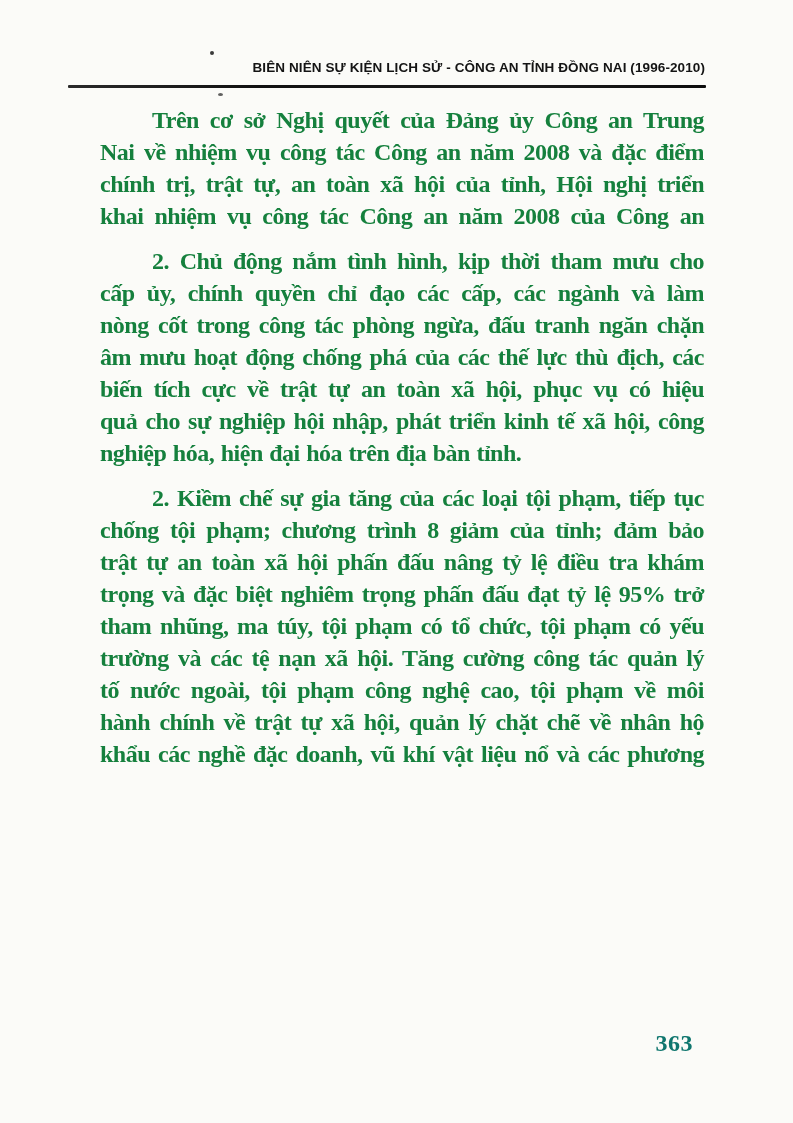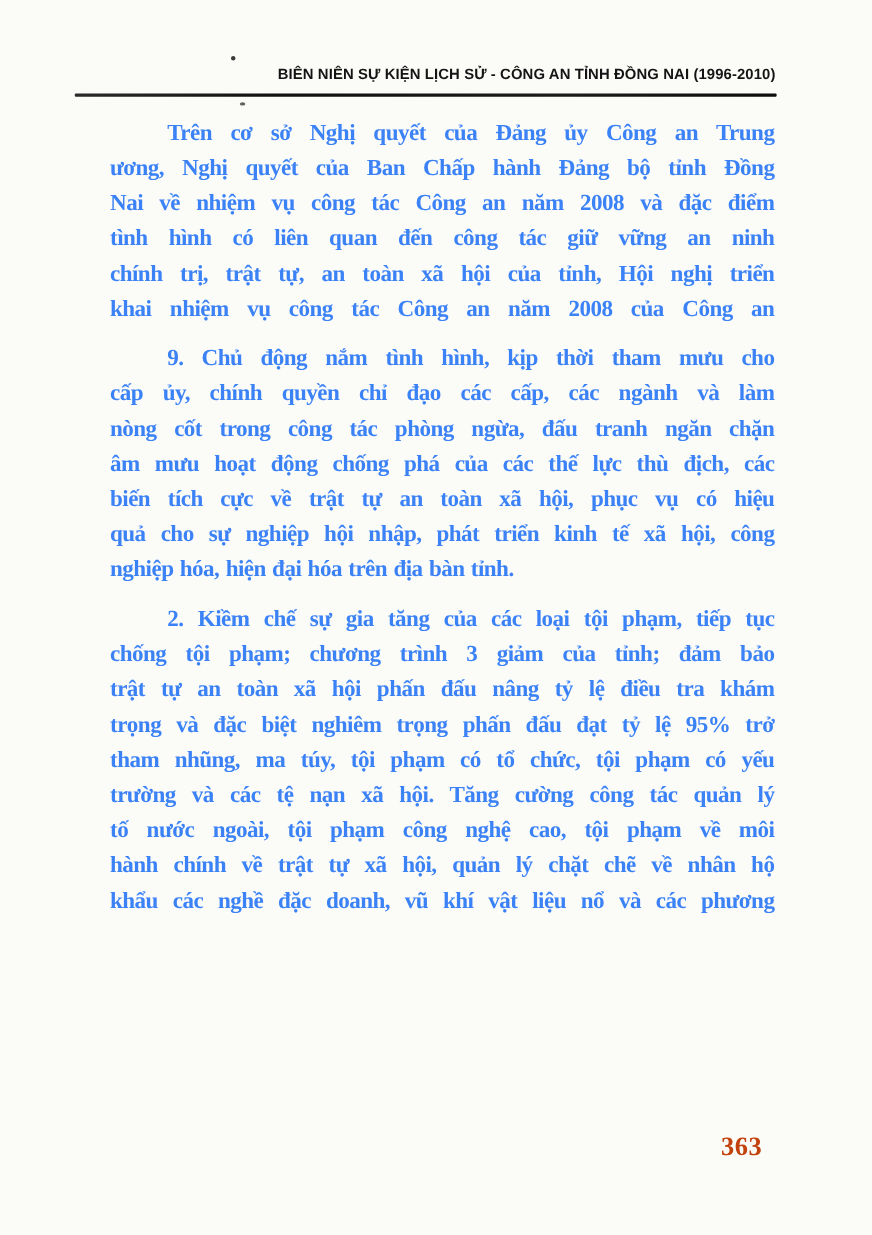--- a/index.html
+++ b/index.html
@@ -39,25 +39,25 @@
     height: 3px;
     background: linear-gradient(to right, #2a2a2a, #111 30%, #1c1c1c 70%, #0d0d0d);
     border-radius: 1px;
   }
   
   .text-column {
     position: absolute;
     left: 100px;
     top: 104px;
     width: 604px;
-    font-size: 21px;
+    font-size: 24px;
     font-weight: 700;
     letter-spacing: -0.5px;
     word-spacing: 1px;
-    color: #3b82f6;
+    color: #15803d;
   }
   .para {
     margin: 0 0 13px 0;
   }
   .line {
     height: 32px;
     line-height: 32px;
     text-align: justify;
     text-align-last: justify;
     white-space: nowrap;
@@ -70,21 +70,21 @@
     text-align-last: left;
   }
   
   .page-number {
     position: absolute;
     right: 100px;
     top: 1030px;
     font-size: 24px;
     font-weight: 700;
     letter-spacing: 0.5px;
-    color: #c2410c;
+    color: #0f766e;
     text-align: right;
   }
   
   .speck {
     position: absolute;
     background: #3a3a3a;
     border-radius: 50%;
   }
   .speck.s1 { left: 210px; top: 51px; width: 4px; height: 4px; }
   .speck.s2 { left: 218px; top: 93px; width: 5px; height: 3px; opacity: .8; }
@@ -97,38 +97,36 @@
   <div class="running-head">BIÊN NIÊN SỰ KIỆN LỊCH SỬ - CÔNG AN TỈNH ĐỒNG NAI (1996-2010)</div>
 
   <div class="head-rule"></div>
 
   <div class="speck s1"></div>
   <div class="speck s2"></div>
 
   <div class="text-column">
       <div class="para">
         <div class="line first">Trên cơ sở Nghị quyết của Đảng ủy Công an Trung</div>
-        <div class="line">ương, Nghị quyết của Ban Chấp hành Đảng bộ tỉnh Đồng</div>
         <div class="line">Nai về nhiệm vụ công tác Công an năm 2008 và đặc điểm</div>
-        <div class="line">tình hình có liên quan đến công tác giữ vững an ninh</div>
         <div class="line">chính trị, trật tự, an toàn xã hội của tỉnh, Hội nghị triển</div>
         <div class="line">khai nhiệm vụ công tác Công an năm 2008 của Công an</div>
       </div>
       <div class="para">
-        <div class="line first">9. Chủ động nắm tình hình, kịp thời tham mưu cho</div>
+        <div class="line first">2. Chủ động nắm tình hình, kịp thời tham mưu cho</div>
         <div class="line">cấp ủy, chính quyền chỉ đạo các cấp, các ngành và làm</div>
         <div class="line">nòng cốt trong công tác phòng ngừa, đấu tranh ngăn chặn</div>
         <div class="line">âm mưu hoạt động chống phá của các thế lực thù địch, các</div>
         <div class="line">biến tích cực về trật tự an toàn xã hội, phục vụ có hiệu</div>
         <div class="line">quả cho sự nghiệp hội nhập, phát triển kinh tế xã hội, công</div>
         <div class="line last">nghiệp hóa, hiện đại hóa trên địa bàn tỉnh.</div>
       </div>
       <div class="para">
         <div class="line first">2. Kiềm chế sự gia tăng của các loại tội phạm, tiếp tục</div>
-        <div class="line">chống tội phạm; chương trình 3 giảm của tỉnh; đảm bảo</div>
+        <div class="line">chống tội phạm; chương trình 8 giảm của tỉnh; đảm bảo</div>
         <div class="line">trật tự an toàn xã hội phấn đấu nâng tỷ lệ điều tra khám</div>
         <div class="line">trọng và đặc biệt nghiêm trọng phấn đấu đạt tỷ lệ 95% trở</div>
         <div class="line">tham nhũng, ma túy, tội phạm có tổ chức, tội phạm có yếu</div>
         <div class="line">trường và các tệ nạn xã hội. Tăng cường công tác quản lý</div>
         <div class="line">tố nước ngoài, tội phạm công nghệ cao, tội phạm về môi</div>
         <div class="line">hành chính về trật tự xã hội, quản lý chặt chẽ về nhân hộ</div>
         <div class="line">khẩu các nghề đặc doanh, vũ khí vật liệu nổ và các phương</div>
       </div>
     </div>
 

